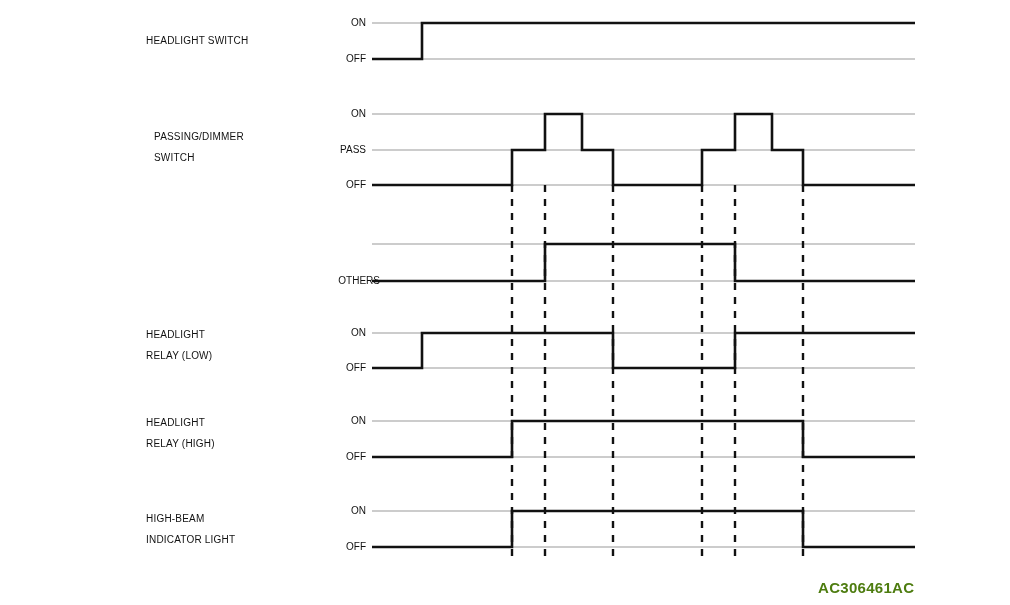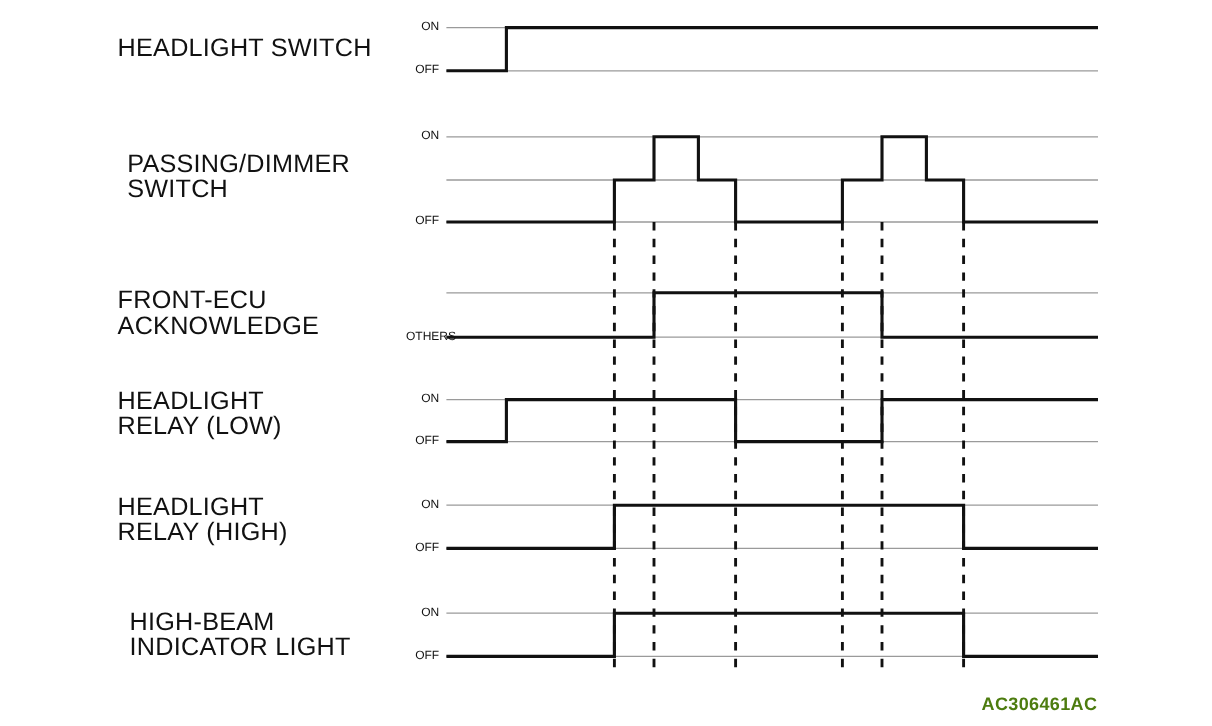--- a/index.html
+++ b/index.html
@@ -21,26 +21,27 @@
   }
   #diagram {
     position: absolute;
     left: 0;
     top: 0;
     width: 1010px;
     height: 605px;
   }
   .row-label {
     position: absolute;
-    font-size: 21px;
+    font-size: 10px;
     letter-spacing: 0.2px;
     line-height: 21px;
     color: #111111;
     white-space: pre-line;
     text-align: left;
+    margin-left: 48px;
   }
   .level-label {
     position: absolute;
     font-size: 10px;
     line-height: 20px;
     color: #111111;
     text-align: right;
     white-space: pre-line;
   }
   .caption {
@@ -86,33 +87,32 @@
         <line x1="613" y1="185" x2="613" y2="558" stroke="#111111" stroke-width="2.4" stroke-dasharray="7 7"></line>
         <line x1="702" y1="185" x2="702" y2="558" stroke="#111111" stroke-width="2.4" stroke-dasharray="7 7"></line>
         <line x1="735" y1="185" x2="735" y2="558" stroke="#111111" stroke-width="2.4" stroke-dasharray="7 7"></line>
         <line x1="803" y1="185" x2="803" y2="558" stroke="#111111" stroke-width="2.4" stroke-dasharray="7 7"></line>
       </g>
   </svg>
 
   <div class="row-label" style="left:98px; top:30px; width:230px;">HEADLIGHT SWITCH</div>
   <div class="row-label" style="left:106px; top:126px; width:230px;">PASSING/DIMMER
 SWITCH</div>
-  <div class="row-label" style="left:98px; top:240px; width:230px;">FRONT-ECU
-ACKNOWLEDGE</div>
   <div class="row-label" style="left:98px; top:324px; width:230px;">HEADLIGHT
 RELAY (LOW)</div>
   <div class="row-label" style="left:98px; top:412px; width:230px;">HEADLIGHT
 RELAY (HIGH)</div>
-  <div class="row-label" style="left:108px; top:508px; width:230px;">HIGH-BEAM
+  <div class="row-label" style="left:98px; top:508px; width:230px;">HIGH-BEAM
 INDICATOR LIGHT</div>
 
   <div class="level-label" style="left:206px; width:160px; top:13px;">ON</div>
   <div class="level-label" style="left:206px; width:160px; top:49px;">OFF</div>
 
   <div class="level-label" style="left:206px; width:160px; top:104px;">ON</div>
+  <div class="level-label" style="left:206px; width:160px; top:140px;">PASS</div>
   <div class="level-label" style="left:206px; width:160px; top:175px;">OFF</div>
 
   <div class="level-label" style="left:200px; width:180px; top:271px;">OTHERS</div>
 
   <div class="level-label" style="left:206px; width:160px; top:323px;">ON</div>
   <div class="level-label" style="left:206px; width:160px; top:358px;">OFF</div>
 
   <div class="level-label" style="left:206px; width:160px; top:411px;">ON</div>
   <div class="level-label" style="left:206px; width:160px; top:447px;">OFF</div>
 

